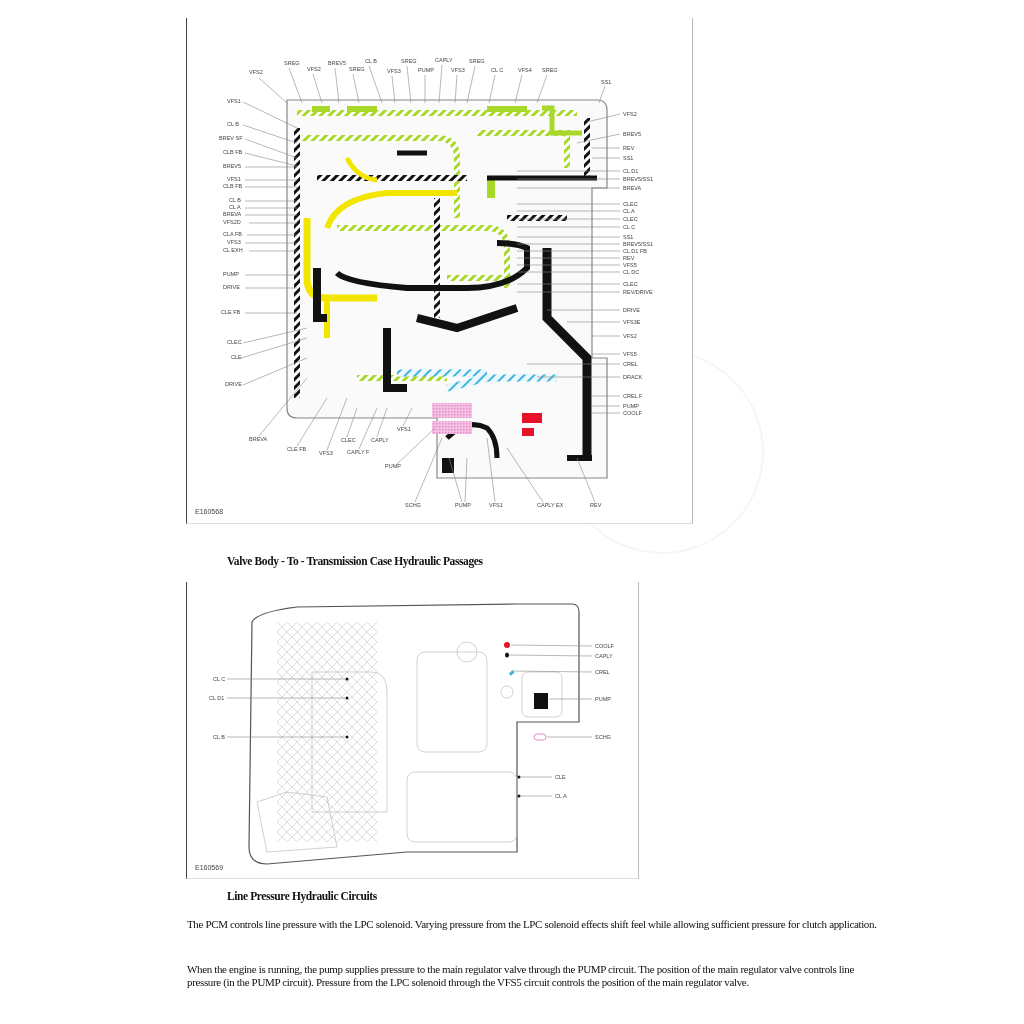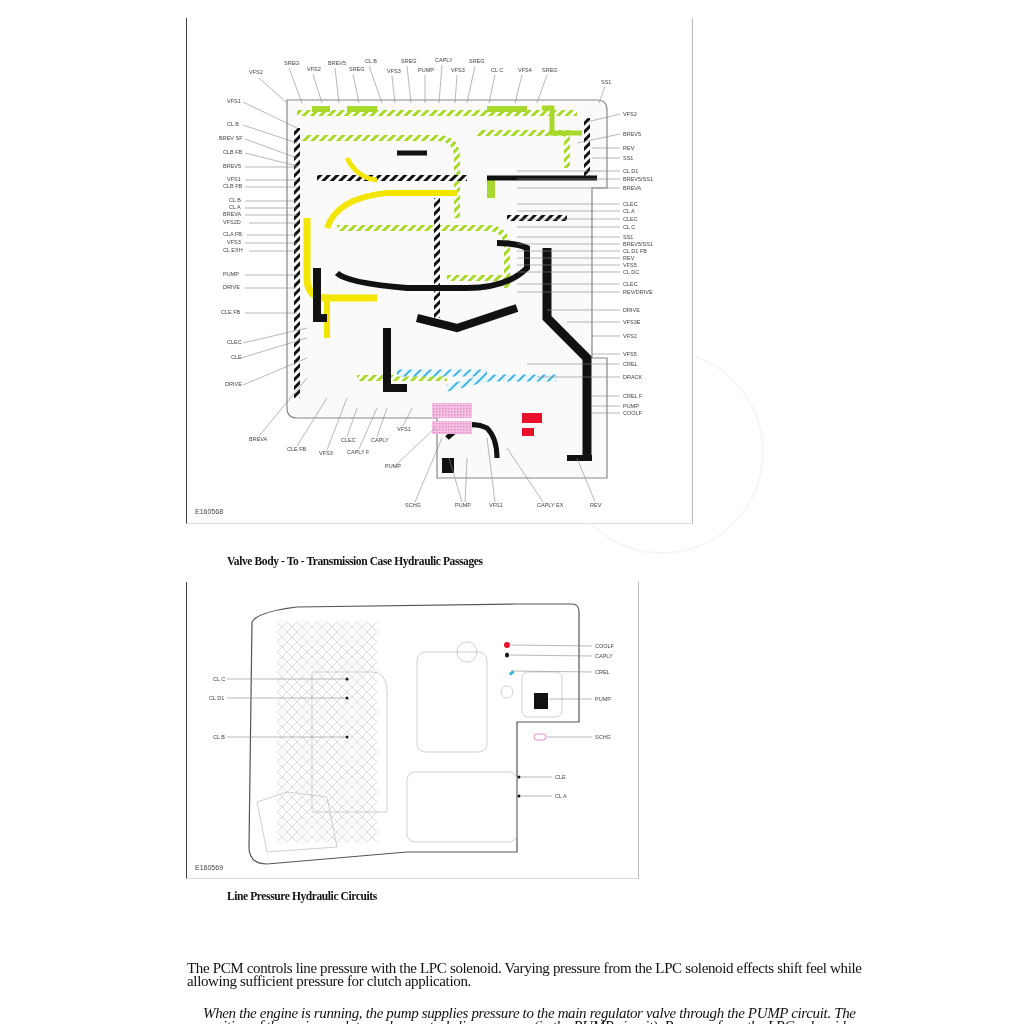--- a/index.html
+++ b/index.html
@@ -4,21 +4,21 @@
 <style>
   html, body { margin: 0; padding: 0; background: #ffffff; }
   body { width: 1024px; height: 1024px; position: relative; overflow: hidden; font-family: "Liberation Serif", serif; color: #111; }
   .fig { position: absolute; background: #fff; border-left: 1px solid #444; border-right: 1px solid #bbb; }
   .fig1 { left: 186px; top: 18px; width: 505px; height: 505px; border-bottom: 1px solid #ddd; }
   .fig2 { left: 186px; top: 582px; width: 451px; height: 296px; border-bottom: 1px solid #ddd; }
   .fig svg { position: absolute; left: 0; top: 0; }
   .lbl { font-family: "Liberation Sans", sans-serif; font-size: 5.5px; fill: #444; }
   .figid { position: absolute; font-family: "Liberation Sans", sans-serif; font-size: 7px; color: #444; }
   .heading { position: absolute; font-family: "Liberation Serif", serif; font-weight: bold; font-size: 11.5px; letter-spacing: -0.4px; margin-left: 40px; }
-  .para { position: absolute; font-family: "Liberation Serif", serif; font-size: 15px; line-height: 12.5px; letter-spacing: -0.35px; width: 690px; margin-top: 44px; }
+  .para { position: absolute; font-family: "Liberation Serif", serif; font-size: 11px; line-height: 12.5px; letter-spacing: -0.35px; width: 690px; }
   .watermark { position: absolute; left: 560px; top: 350px; width: 200px; height: 200px; border: 2px solid rgba(0,0,0,0.04); border-radius: 50%; pointer-events: none; }
 </style>
 </head>
 <body>
 
 <div class="watermark"></div>
 
 <div class="fig fig1">
   <svg width="505" height="505" viewBox="0 0 505 505">
     <defs>
@@ -314,13 +314,13 @@
     <text class="lbl" x="408" y="119">PUMP</text>
     <text class="lbl" x="408" y="157">SCHG</text>
     <text class="lbl" x="368" y="197">CLE</text>
     <text class="lbl" x="368" y="216">CL A</text>
   </svg>
   <div class="figid" style="left:8px; top:282px;">E160569</div>
 </div>
 
 <div class="heading" style="left:187px; top:890px;">Line Pressure Hydraulic Circuits</div>
 <div class="para" style="left:187px; top:918px;">The PCM controls line pressure with the LPC solenoid. Varying pressure from the LPC solenoid effects shift feel while allowing sufficient pressure for clutch application.</div>
-<div class="para" style="left:203px; top:963px;font-style:italic;">When the engine is running, the pump supplies pressure to the main regulator valve through the PUMP circuit. The position of the main regulator valve controls line pressure (in the PUMP circuit). Pressure from the LPC solenoid through the VFS5 circuit controls the position of the main regulator valve.</div>
+<div class="para" style="left:187px; top:963px;">When the engine is running, the pump supplies pressure to the main regulator valve through the PUMP circuit. The position of the main regulator valve controls line pressure (in the PUMP circuit). Pressure from the LPC solenoid through the VFS5 circuit controls the position of the main regulator valve.</div>
 
 </body></html>

